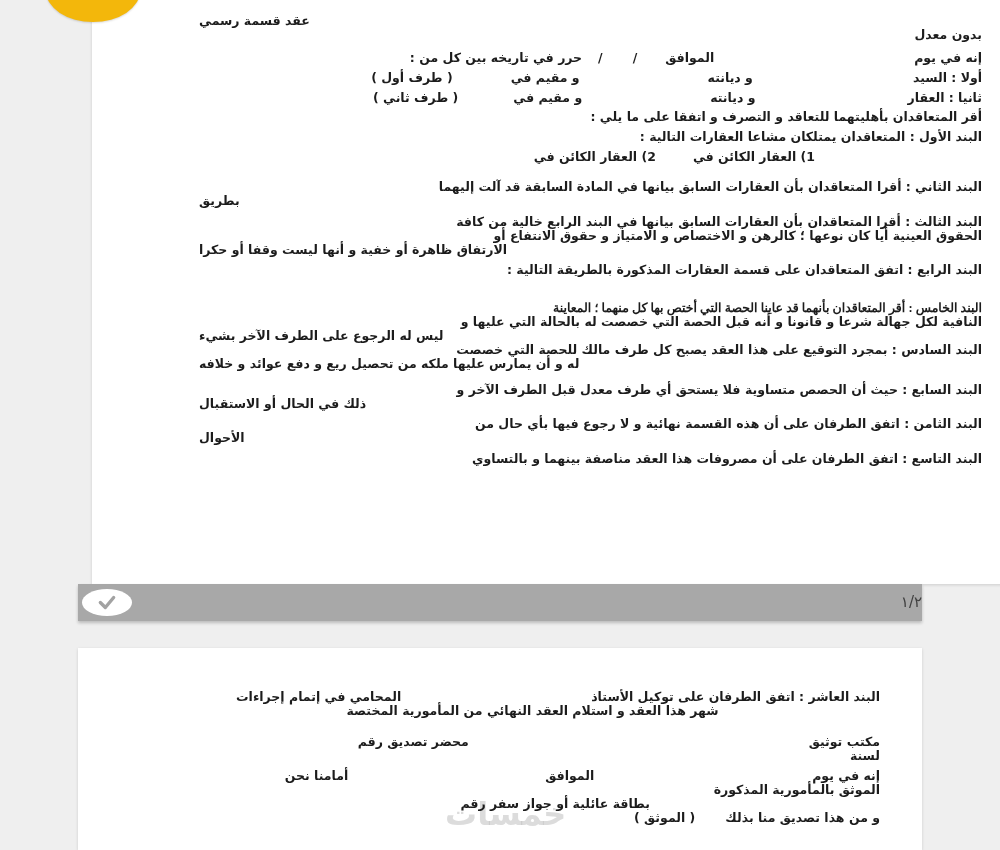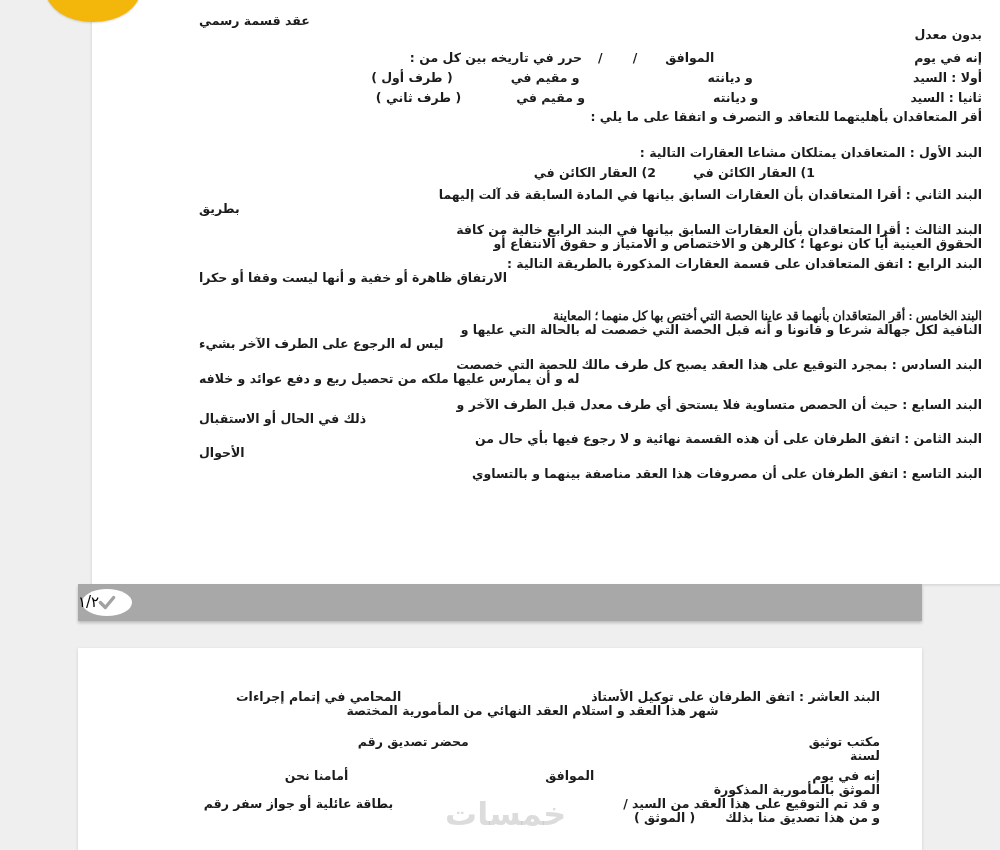--- a/index.html
+++ b/index.html
@@ -13,22 +13,22 @@
         position:relative;z-index:1;}
   .line.align-left{justify-content:flex-end;}
   .line.align-center{justify-content:center;}
   .seg{white-space:pre;}
   .gap{display:inline-block;height:1px;flex:0 0 auto;}
   
   #pager-bar{position:absolute;left:78px;top:584px;width:844px;height:37px;background:#a8a8a8;
              box-shadow:0 2px 3px rgba(0,0,0,0.22);}
   #pager-check{position:absolute;left:4px;top:5px;width:50px;height:27px;background:#ffffff;
                border-radius:50%;display:flex;align-items:center;justify-content:center;cursor:pointer;}
-  #pager-label{position:absolute;left:0;right:0;top:0;height:37px;line-height:37px;text-align:left;
-               color:#000000;font-size:15px;}
+  #pager-label{position:absolute;left:0;right:0;top:0;height:37px;line-height:37px;text-align:right;
+               color:#404040;font-size:15px;}
   
   #yellow-badge{position:absolute;left:46px;top:-40px;width:94px;height:62px;border-radius:50%;
                 background:#f3b70b;z-index:10;box-shadow:0 1px 2px rgba(0,0,0,0.15);cursor:pointer;}
   
   #watermark{position:absolute;left:367px;top:147px;font-size:32px;font-weight:700;
              color:rgba(140,140,140,0.30);letter-spacing:2px;direction:rtl;z-index:0;}
 </style>
 </head>
 <body>
 
@@ -56,71 +56,71 @@
         <div class="line" style="margin-top: 6px;">
           <span class="seg">أولا : السيد</span>
           <span class="gap" style="width: 160px;"></span>
           <span class="seg">و ديانته</span>
           <span class="gap" style="width: 128px;"></span>
           <span class="seg">و مقيم في</span>
           <span class="gap" style="width: 58px;"></span>
           <span class="seg">( طرف أول )</span>
         </div>
         <div class="line" style="margin-top: 6px;">
-          <span class="seg">ثانيا : السيد</span>
+          <span class="seg">ثانيا : العقار</span>
           <span class="gap" style="width: 152px;"></span>
           <span class="seg">و ديانته</span>
           <span class="gap" style="width: 128px;"></span>
           <span class="seg">و مقيم في</span>
           <span class="gap" style="width: 55px;"></span>
           <span class="seg">( طرف ثاني )</span>
         </div>
         <div class="line" style="margin-top: 5px; align-items: center;">
           <span class="seg">أقر المتعاقدان بأهليتهما للتعاقد و التصرف و اتفقا على ما يلي :</span>
         </div>
-        <div class="line" style="margin-top: 22px;">
+        <div class="line" style="margin-top: 6px;">
           <span class="seg">البند الأول : المتعاقدان يمتلكان مشاعا العقارات التالية :</span>
         </div>
         <div class="line" style="margin-top: 6px;">
           <span class="gap" style="width: 167px;"></span>
           <span class="seg">1) العقار الكائن في</span>
           <span class="gap" style="width: 37px;"></span>
           <span class="seg">2) العقار الكائن في</span>
         </div>
-        <div class="line" style="margin-top: 8px;">
+        <div class="line" style="margin-top: 16px;">
           <span class="seg">البند الثاني : أقرا المتعاقدان بأن العقارات السابق بيانها في المادة السابقة قد آلت إليهما</span>
         </div>
         <div class="line align-left">
           <span class="seg">بطريق</span>
         </div>
         <div class="line" style="margin-top: 7px;">
           <span class="seg">البند الثالث : أقرا المتعاقدان بأن العقارات السابق بيانها في البند الرابع خالية من كافة</span>
         </div>
         <div class="line">
           <span class="seg">الحقوق العينية أيا كان نوعها ؛ كالرهن و الاختصاص و الامتياز و حقوق الانتفاع أو</span>
         </div>
+        <div class="line align-left">
+          <span class="seg">الارتفاق ظاهرة أو خفية و أنها ليست وقفا أو حكرا</span>
+        </div>
         <div class="line" style="margin-top: 6px;">
           <span class="seg">البند الرابع : اتفق المتعاقدان على قسمة العقارات المذكورة بالطريقة التالية :</span>
-        </div>
-        <div class="line align-left">
-          <span class="seg">الارتفاق ظاهرة أو خفية و أنها ليست وقفا أو حكرا</span>
         </div>
         <div class="line" style="margin-top: 4px;">
           <span class="gap" style="width: 170px;"></span>
         </div>
         <div class="line" style="margin-top: 6px; font-family: Liberation Serif, serif;">
           <span class="seg">البند الخامس : أقر المتعاقدان بأنهما قد عاينا الحصة التي أختص بها كل منهما ؛ المعاينة</span>
         </div>
         <div class="line">
           <span class="seg">النافية لكل جهالة شرعا و قانونا و أنه قبل الحصة التي خصصت له بالحالة التي عليها و</span>
         </div>
         <div class="line align-left">
           <span class="seg">ليس له الرجوع على الطرف الآخر بشيء</span>
         </div>
-        <div class="line" style="margin-top: 7px;">
+        <div class="line" style="margin-top: 0;">
           <span class="seg">البند السادس : بمجرد التوقيع على هذا العقد يصبح كل طرف مالك للحصة التي خصصت</span>
         </div>
         <div class="line align-left">
           <span class="seg">له و أن يمارس عليها ملكه من تحصيل ريع و دفع عوائد و خلافه</span>
         </div>
         <div class="line" style="margin-top: 12px;">
           <span class="seg">البند السابع : حيث أن الحصص متساوية فلا يستحق أي طرف معدل قبل الطرف الآخر و</span>
         </div>
         <div class="line align-left">
           <span class="seg">ذلك في الحال أو الاستقبال</span>
@@ -171,21 +171,20 @@
           <span class="seg">إنه في يوم</span>
           <span class="gap" style="width: 218px;"></span>
           <span class="seg">الموافق</span>
           <span class="gap" style="width: 197px;"></span>
           <span class="seg">أمامنا نحن</span>
         </div>
         <div class="line">
           <span class="seg">الموثق بالمأمورية المذكورة</span>
         </div>
         <div class="line">
-          <span class="seg">و قد تم التوقيع على هذا العقد من السيد /</span>
           <span class="gap" style="width: 230px;"></span>
           <span class="seg">بطاقة عائلية أو جواز سفر رقم</span>
         </div>
         <div class="line">
           <span class="seg">و من هذا تصديق منا بذلك</span>
           <span class="gap" style="width: 30px;"></span>
           <span class="seg">( الموثق )</span>
         </div>
       </div>
   </div>

